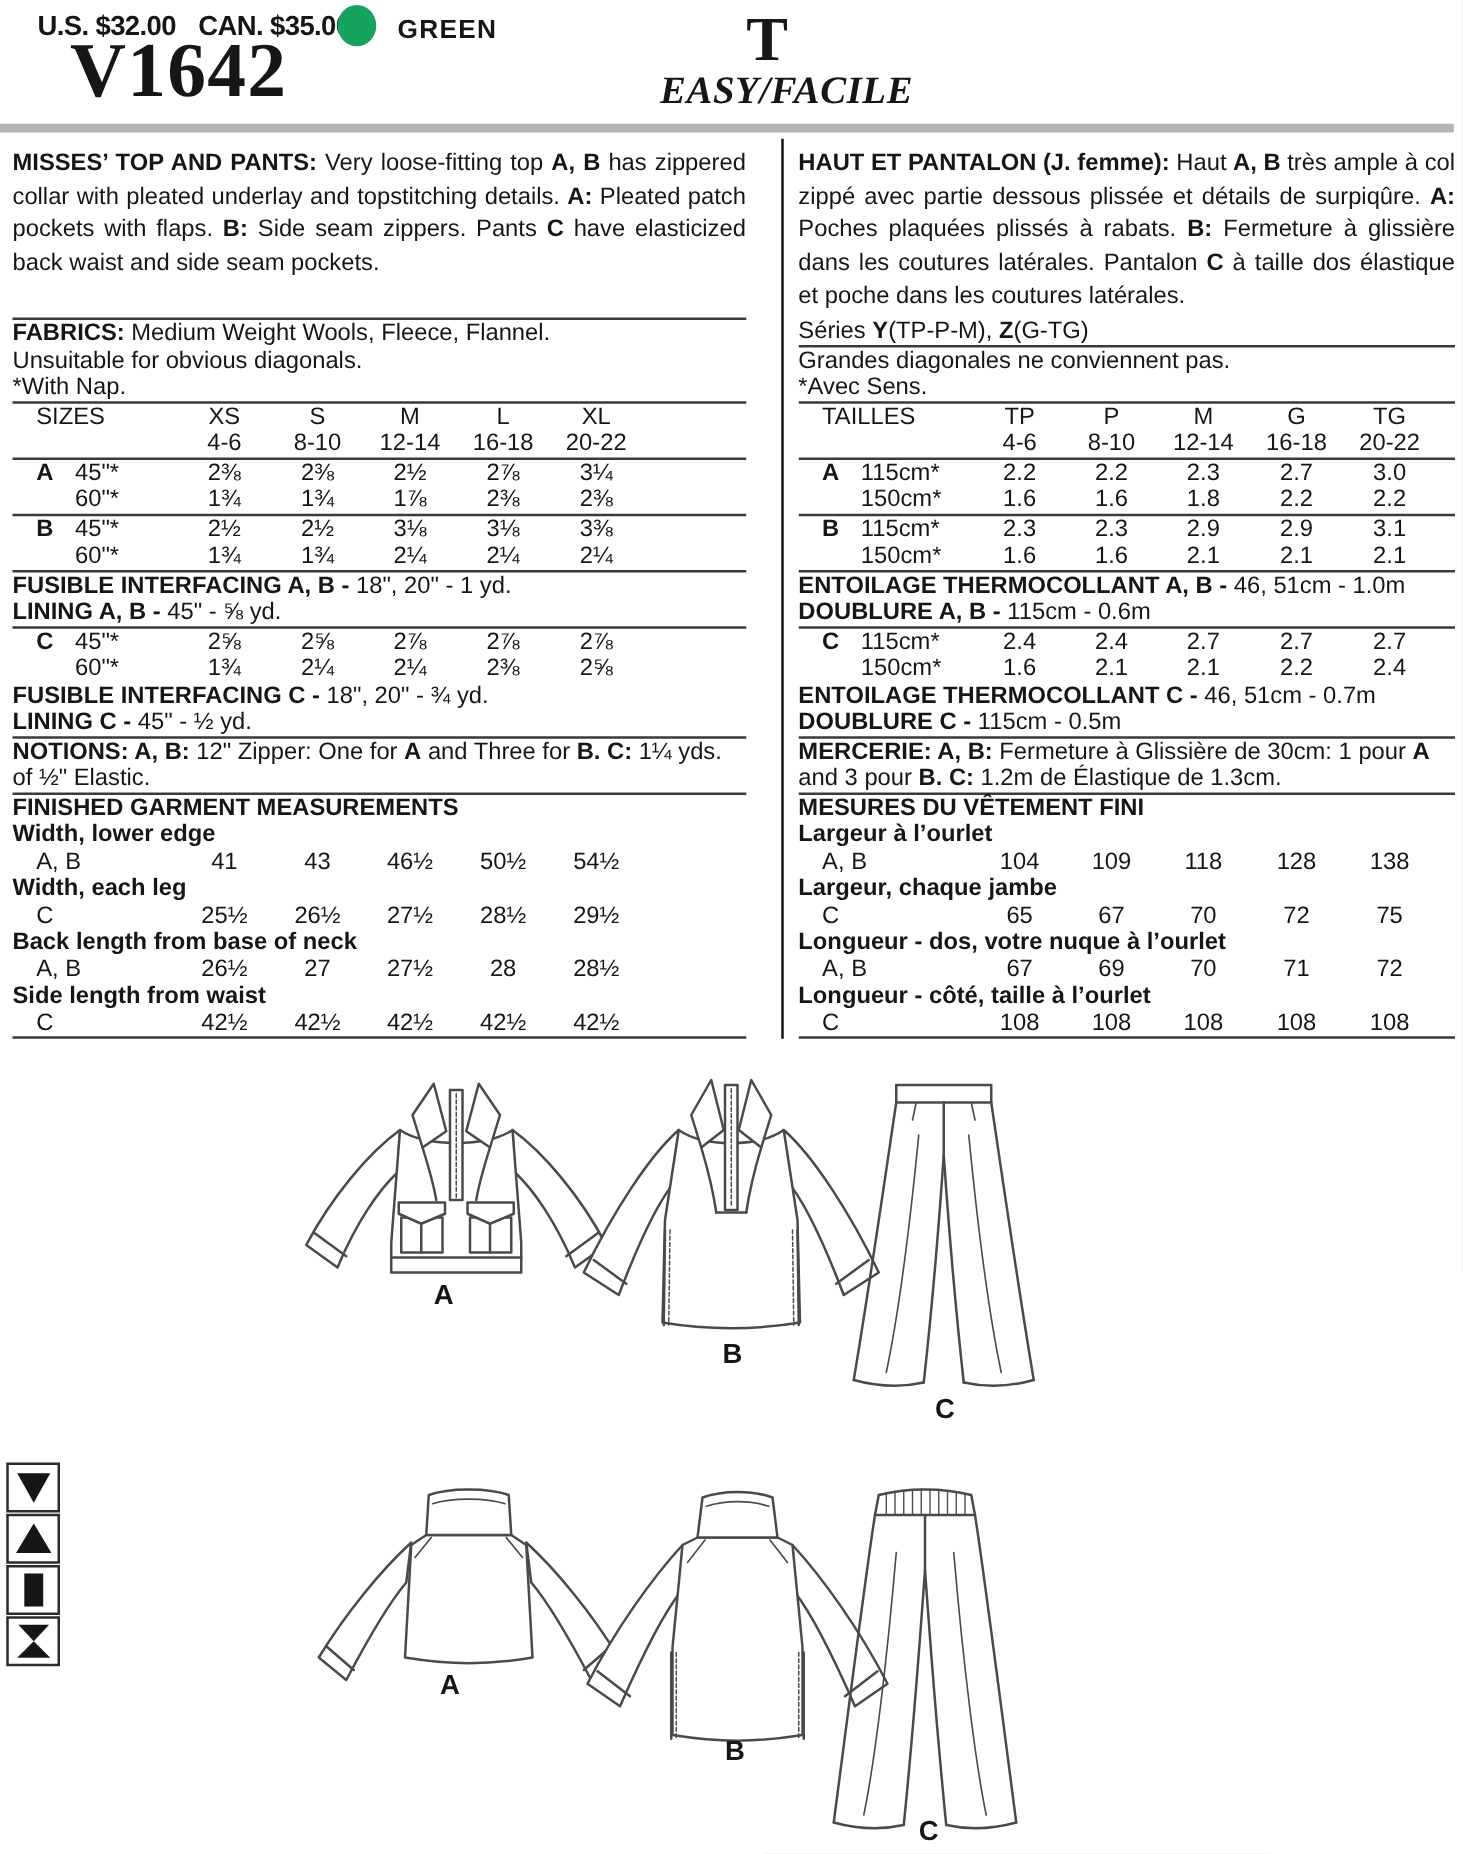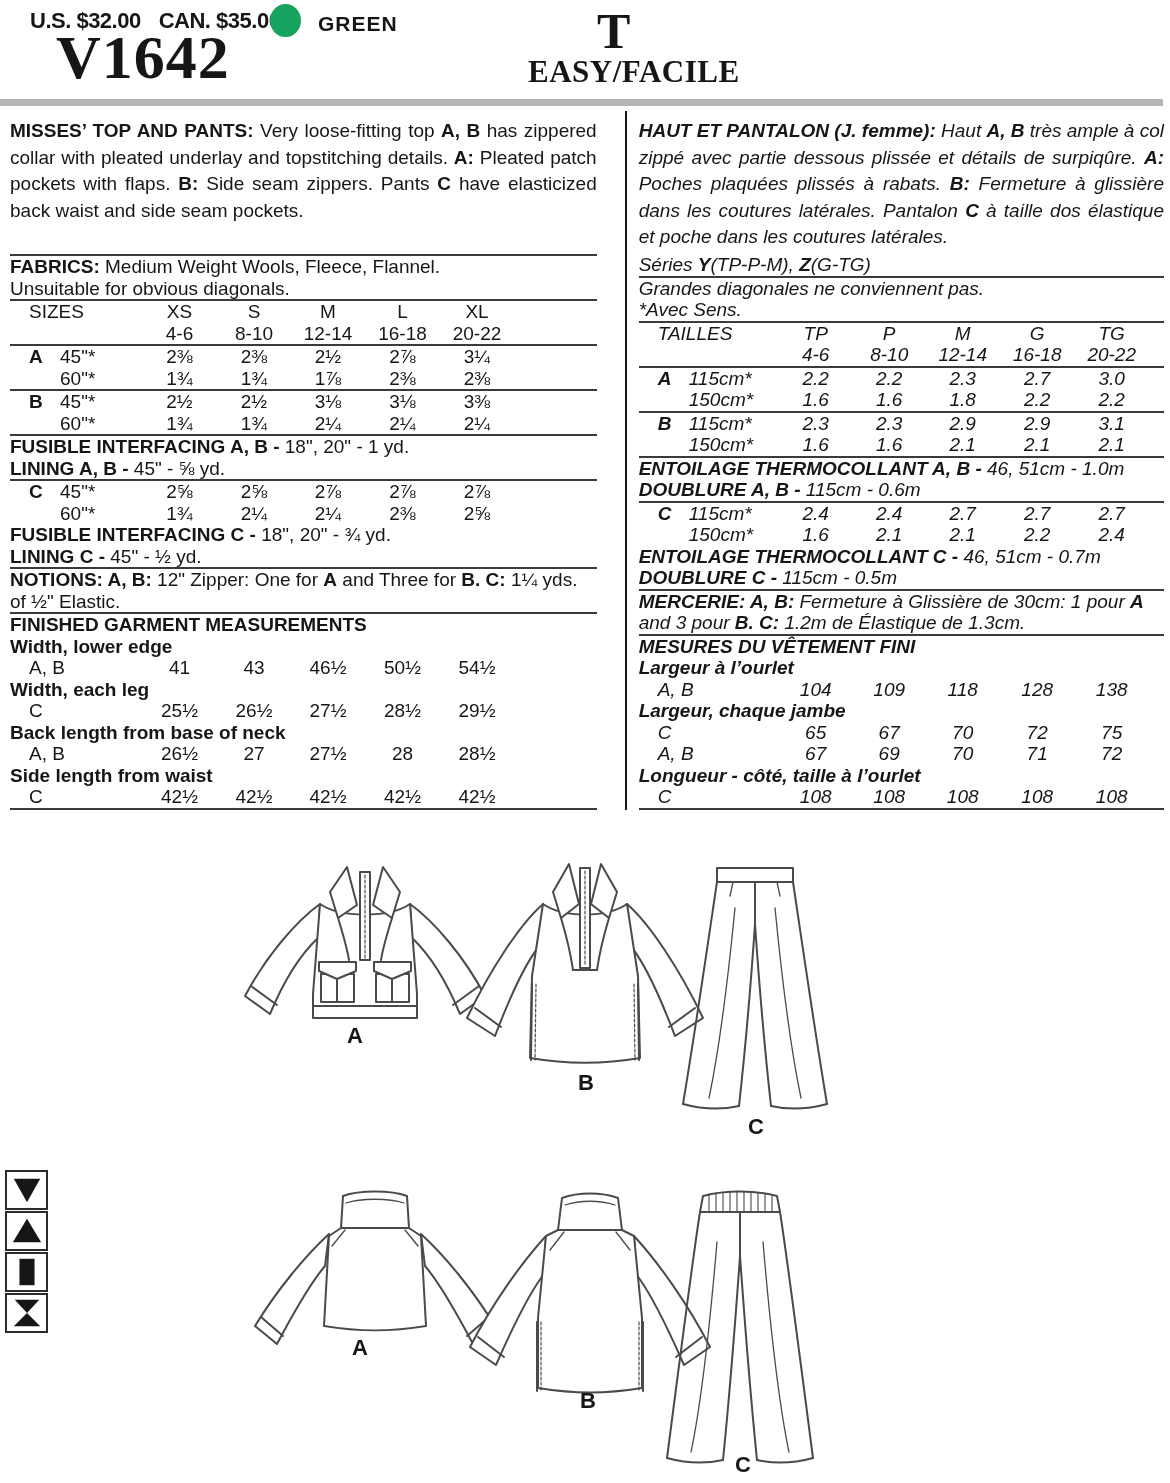--- a/index.html
+++ b/index.html
@@ -6,26 +6,26 @@
   #page{position:relative;width:1170px;height:1483px;background:#ffffff;overflow:hidden;
         font-family:"Liberation Sans","DejaVu Sans",sans-serif;color:#161616;}
   .bb{font-weight:bold;}
   
   .price{position:absolute;left:30px;top:8px;font-size:22px;font-weight:bold;letter-spacing:-0.5px;white-space:nowrap;}
   .price .gap{display:inline-block;width:18px;}
   .dot{position:absolute;left:270px;top:4px;width:31px;height:33px;border-radius:50%;}
   .greenlbl{position:absolute;left:318px;top:12px;font-size:21px;font-weight:bold;letter-spacing:1px;}
   .tee{position:absolute;left:597px;top:2px;font-family:"Liberation Serif","DejaVu Serif",serif;font-weight:700;font-size:50px;}
   .patnum{position:absolute;left:26px;top:22px;font-family:"Liberation Serif","DejaVu Serif",serif;font-weight:700;font-size:62px;letter-spacing:1px;margin-left:30px;}
-  .easy{position:absolute;left:528px;top:54px;font-family:"Liberation Serif","DejaVu Serif",serif;font-weight:700;font-size:31px;letter-spacing:0.5px;}
+  .easy{position:absolute;left:528px;top:54px;font-family:"Liberation Serif","DejaVu Serif",serif;font-weight:700;font-size:31px;letter-spacing:0.5px;font-style:italic;}
   .grayband{position:absolute;left:0;top:99px;width:1163px;height:7px;background:#b4b4b4;}
   
   .cols{position:absolute;left:0;top:111px;width:1170px;display:flex;font-size:19px;line-height:21.5px;}
   .colL{width:669px;box-sizing:border-box;padding:7px 28px 0 10px;}
-  .colR{width:585px;box-sizing:border-box;border-left:2.5px solid #161616;padding:7px 6px 0 12px;font-style:italic;}
+  .colR{width:585px;box-sizing:border-box;border-left:2.5px solid #161616;padding:7px 6px 0 12px;}
   .para{height:136px;text-align:justify;line-height:26.5px;}
   .rule{border-top:2px solid #3a3a3a;height:0;}
   .trow{display:grid;grid-template-columns:132px 75px 74px 74px 75px 74px;}
   .colR .trow{grid-template-columns:140px 74px 73px 74px 75px 74px;}
   .trow .lab{display:flex;margin-left:19px;}
   .trow .lab b{width:31px;}
   .trow .c{text-align:center;}
   .line{white-space:nowrap;}
   
   .draw{position:absolute;}
@@ -49,20 +49,21 @@
   <div class="easy">EASY/FACILE</div>
   <div class="grayband"></div>
 
   <div class="cols">
 
     <div class="colL">
       <div class="para"><span class="bb">MISSES’ TOP AND PANTS:</span><span> Very loose-fitting top </span><span class="bb">A, B</span><span> has zippered collar with pleated underlay and topstitching details. </span><span class="bb">A:</span><span> Pleated patch pockets with flaps. </span><span class="bb">B:</span><span> Side seam zippers. Pants </span><span class="bb">C</span><span> have elasticized back waist and side seam pockets.</span></div>
       <div class="rule"></div>
       <div class="line"><span class="bb">FABRICS:</span><span> Medium Weight Wools, Fleece, Flannel.</span></div>
       <div class="line">Unsuitable for obvious diagonals.</div>
+      <div class="line">*With Nap.</div>
       <div class="rule"></div>
       <div class="trow">
         <span class="lab">SIZES</span>
         <span class="c">XS</span>
           <span class="c">S</span>
           <span class="c">M</span>
           <span class="c">L</span>
           <span class="c">XL</span>
       </div>
       <div class="trow">
@@ -302,20 +303,21 @@
       </div>
       <div class="bb line">Largeur, chaque jambe</div>
       <div class="trow">
         <span class="lab">C</span>
         <span class="c">65</span>
           <span class="c">67</span>
           <span class="c">70</span>
           <span class="c">72</span>
           <span class="c">75</span>
       </div>
+      <div class="bb line">Longueur - dos, votre nuque à l’ourlet</div>
       <div class="trow">
         <span class="lab">A, B</span>
         <span class="c">67</span>
           <span class="c">69</span>
           <span class="c">70</span>
           <span class="c">71</span>
           <span class="c">72</span>
       </div>
       <div class="bb line">Longueur - côté, taille à l’ourlet</div>
       <div class="trow">

